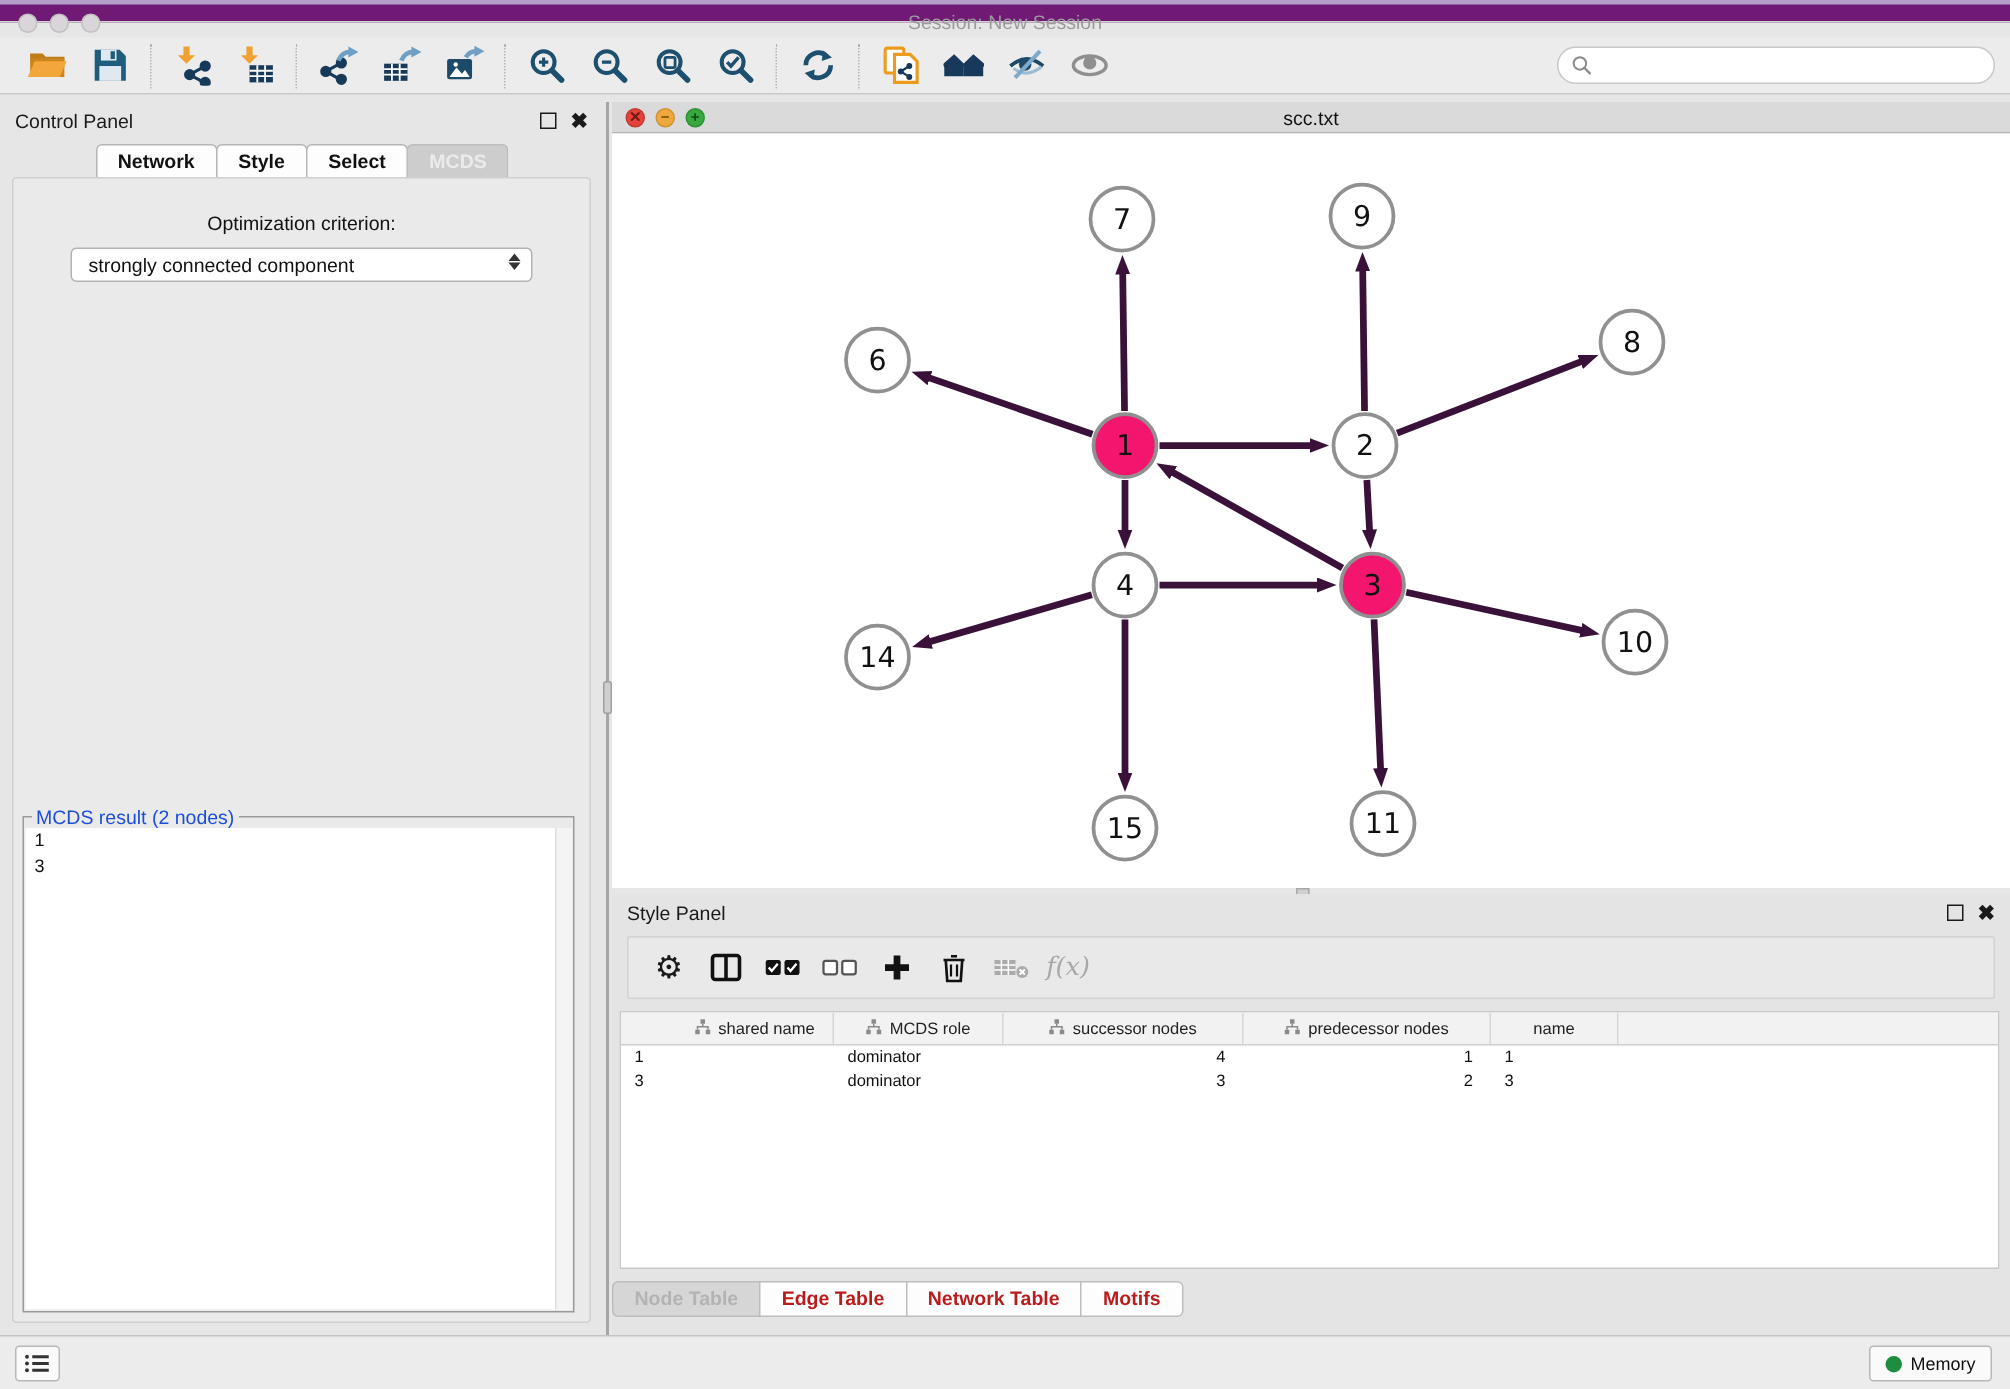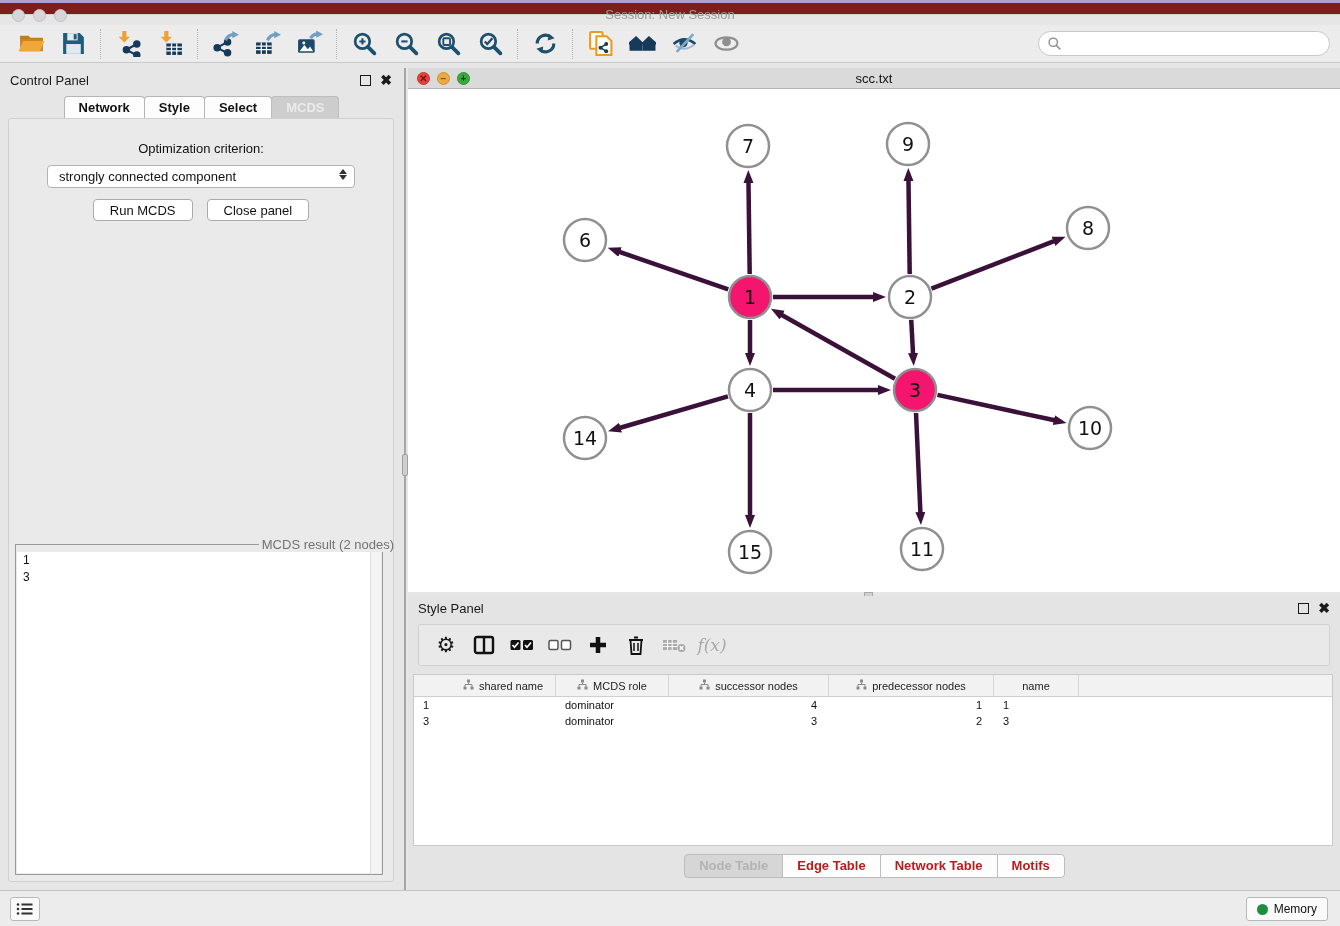--- a/index.html
+++ b/index.html
@@ -1,21 +1,21 @@
 <!DOCTYPE html>
 <html><head>
 <meta charset="utf-8">
 <style>
   * { box-sizing: border-box; margin: 0; padding: 0; }
   html,body { width:1340px; height:926px; }
   body { font-family: "Liberation Sans", sans-serif; background:#e6e6e6; position:relative; overflow:hidden; }
   #app { position:absolute; inset:0; width:1340px; height:926px; background:#e6e6e6; }
 
   
-  .titlebar { position:absolute; left:0; top:0; right:0; height:15px; background:#7f1d1d;
+  .titlebar { position:absolute; left:0; top:0; right:0; height:15px; background:#701a75;
               border-top:3px solid #b49fc8; border-bottom:1px solid #d2d2d2; }
   .titlebar .title { position:absolute; left:0; right:0; top:4px; text-align:center;
                      font-size:13px; color:#9b9b9b; }
   .traffic { position:absolute; left:12px; top:6px; display:flex; gap:8px; }
   .traffic .dot { width:13px; height:13px; border-radius:50%; background:#d9d5d9; border:1px solid #c3bfc3; }
 
   
   .toolbar { position:absolute; left:0; top:25px; right:0; height:38px; background:#ececec;
              border-bottom:1px solid #c9c9c9; display:flex; align-items:center; padding:0 10px; }
   .tbtn { width:42px; height:34px; display:flex; align-items:center; justify-content:center; cursor:default; }
@@ -49,21 +49,21 @@
   .dd-arrows { position:absolute; right:7px; top:3px; display:flex; flex-direction:column; gap:1px; }
   .dd-arrows i { width:0; height:0; border-left:4px solid transparent; border-right:4px solid transparent; }
   .dd-up { border-bottom:5px solid #333; }
   .dd-down { border-top:5px solid #333; }
   .cp-buttons { display:flex; justify-content:center; gap:14px; margin-top:11px; }
   .btn { height:22px; background:#fff; border:1px solid #ababab; border-radius:4px; font-size:13px;
          color:#111; padding:0 16px; display:flex; align-items:center; }
 
   fieldset.result { position:absolute; left:6px; right:10px; top:418px; bottom:6px;
                     border:1px solid #9a9a9a; background:#eaeaea; padding:0; }
-  fieldset.result legend { font-size:13px; color:#737373; margin-left:15px; padding:0 3px;text-align:right; }
+  fieldset.result legend { font-size:13px; color:#1d4ed8; margin-left:5px; padding:0 3px; }
   .result-area { position:absolute; left:1px; right:1px; top:0; bottom:1px; background:#fff; overflow:hidden; }
   .result-scroll { position:absolute; right:0; top:0; bottom:0; width:11px; background:#f4f4f4; border-left:1px solid #ddd; }
   .result-line { font-size:12px; color:#111; line-height:17px; padding-left:6px; }
 
   
   .v-divider { position:absolute; left:402px; top:68px; bottom:36px; width:6px; background:#e6e6e6; }
   .v-divider .line { position:absolute; left:2px; top:0; bottom:0; width:2px; background:#a5a5a5; }
   .v-divider .handle { position:absolute; left:0; top:386px; width:6px; height:22px; background:#cfcfcf;
                        border:1px solid #a0a0a0; border-radius:2px; }
 
@@ -92,21 +92,21 @@
 
   .tp-table { position:absolute; left:5px; right:7px; top:78px; bottom:44px; background:#fff;
               border:1px solid #c9c9c9; overflow:hidden; }
   .thead { display:flex; height:22px; background:#f2f2f2; border-bottom:1px solid #cfcfcf; }
   .th { display:flex; align-items:center; justify-content:center; gap:5px; font-size:11px; color:#222;
         border-right:1px solid #d6d6d6; }
   .th:last-child { border-right:none; }
   .tr { display:flex; height:16px; }
   .td { font-size:11px; color:#111; line-height:16px; white-space:nowrap; overflow:hidden; }
 
-  .tp-tabs { position:absolute; left:0; right:0; bottom:12px; display:flex; justify-content:center; }
+  .tp-tabs { position:absolute; left:0; right:0; bottom:12px; display:flex; }
   .tp-tab { font-size:13px; font-weight:600; color:#b91c1c; background:#fdfdfd; border:1px solid #bdbdbd;
             padding:3px 14px 4px; margin-right:-1px; }
   .tp-tab:first-child { border-radius:4px 0 0 4px; }
   .tp-tab:last-child { border-radius:0 4px 4px 0; }
   .tp-tab.selected { background:#d6d6d6; color:#b3b3b3; }
 
   
   .statusbar { position:absolute; left:0; right:0; bottom:0; height:36px; background:#ececec;
                border-top:1px solid #c4c4c4; }
   .sb-left-btn { position:absolute; left:10px; top:6px; width:30px; height:24px; background:#fafafa;
@@ -292,24 +292,20 @@
       <span class="tab selected">MCDS</span>
     </div>
     <div class="cp-content">
       <div class="opt-label">Optimization criterion:</div>
       <div class="dropdown">
         <span>strongly connected component</span>
         <span class="dd-arrows">
             <i class="dd-up"></i>
             <i class="dd-down"></i>
           </span>
-      </div>
-      <div class="cp-buttons">
-        <span class="btn">Run MCDS</span>
-        <span class="btn">Close panel</span>
       </div>
       <fieldset class="result">
         <legend>MCDS result (2 nodes)</legend>
         <div class="result-area">
           <div id="result-lines">
               <div class="result-line">1</div>
               <div class="result-line">3</div>
             </div>
           <div class="result-scroll"></div>
         </div>

